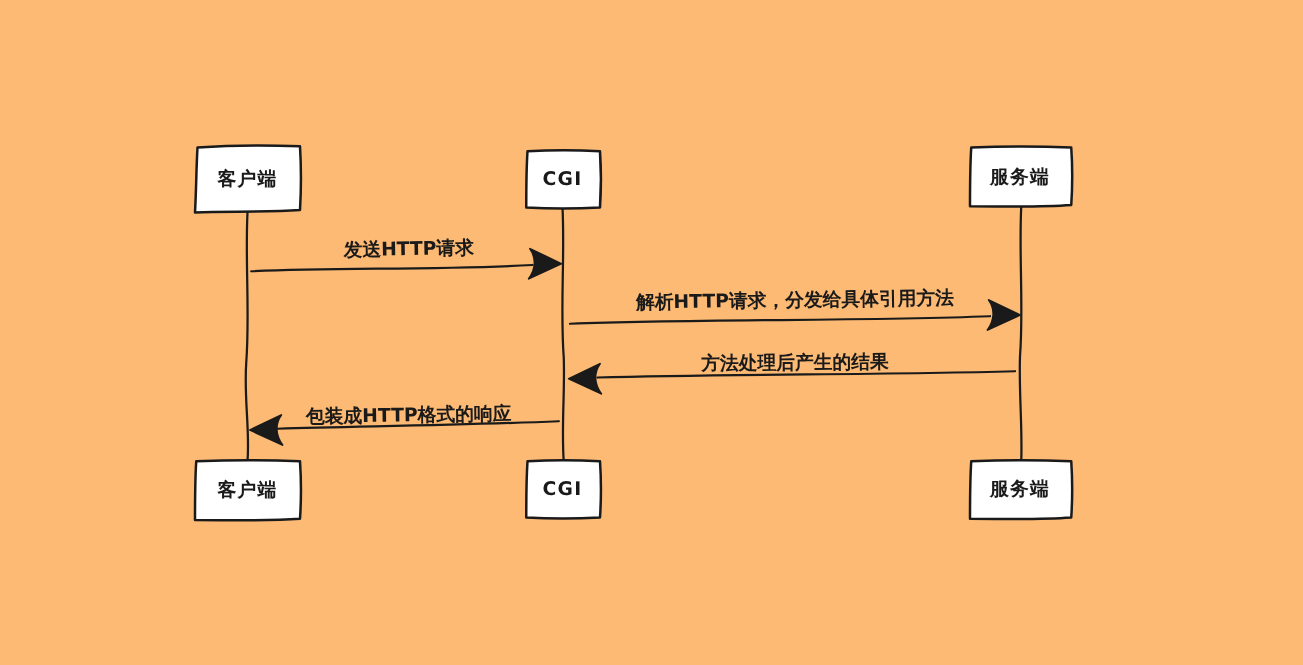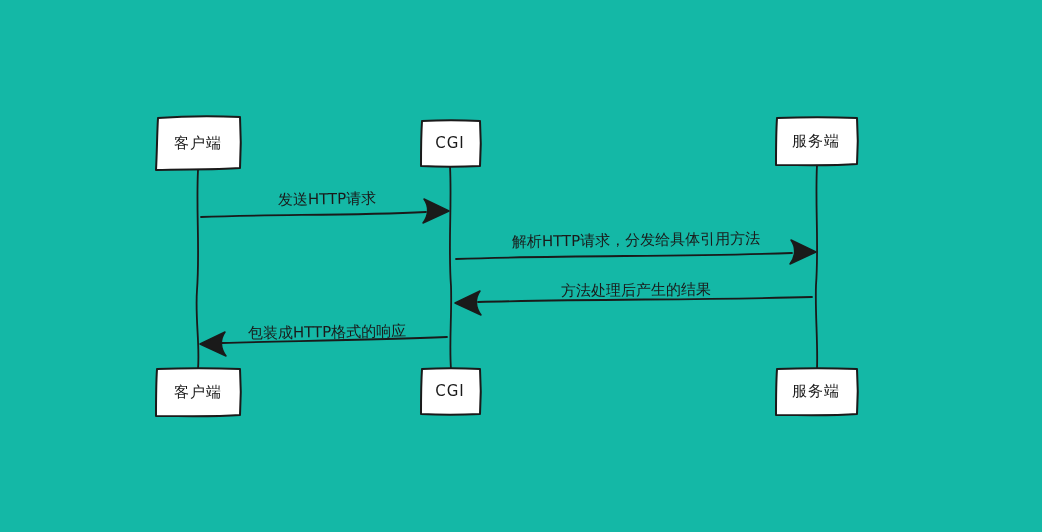--- a/index.html
+++ b/index.html
@@ -4,22 +4,23 @@
 <style>
   * { margin: 0; padding: 0; box-sizing: border-box; }
   body {
     background: #ffffff;
     font-family: "DejaVu Sans", "Liberation Sans", sans-serif;
   }
   .canvas {
     position: relative;
     width: 1042px;
     height: 532px;
-    background: #14b8a6;
+    background: #fdba74;
     overflow: hidden;
+    font-weight: bold;
   }
   .layer {
     position: absolute;
     left: 0; top: 0;
     width: 1042px;
     height: 532px;
   }
   .lbl {
     position: absolute;
     color: #1a1a1a;

